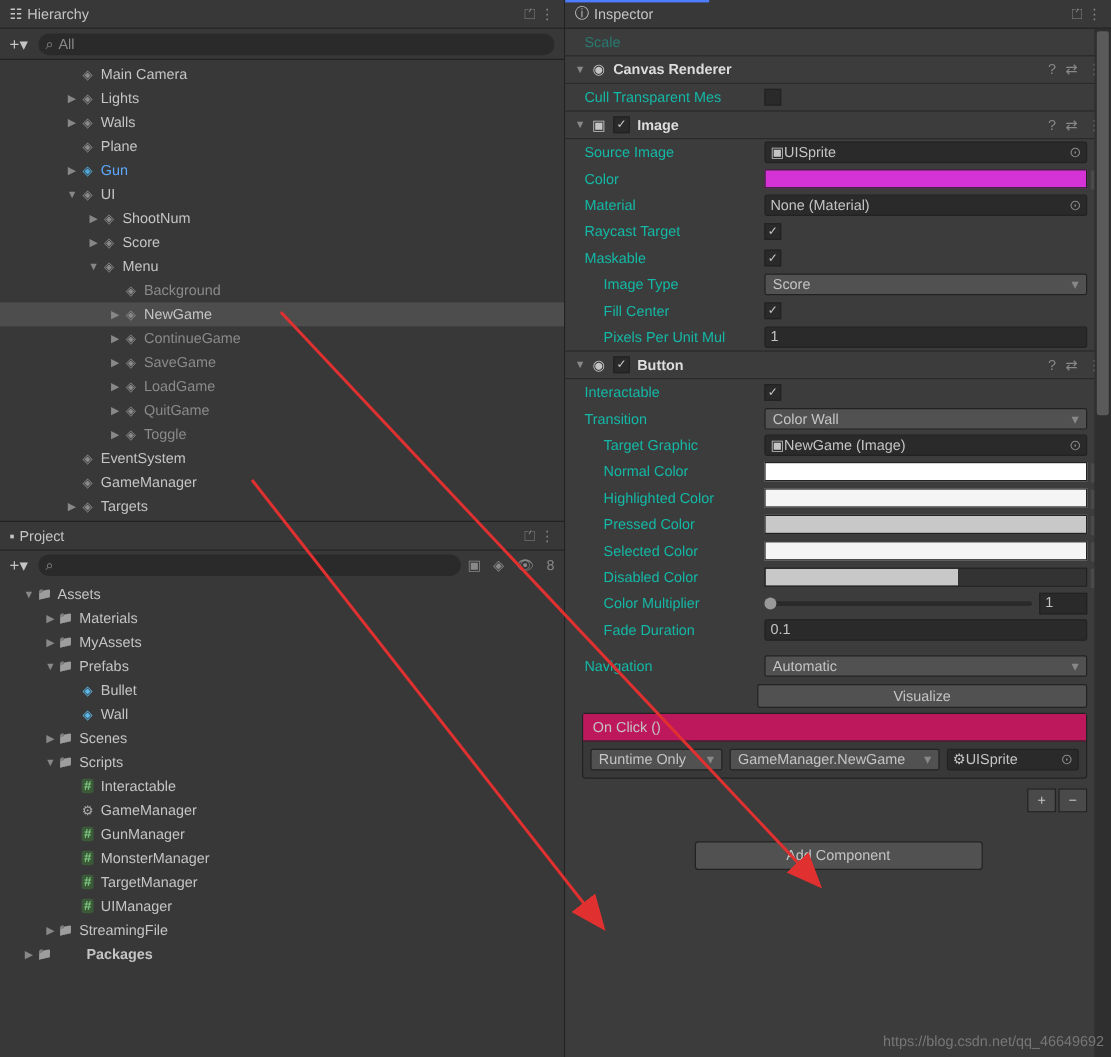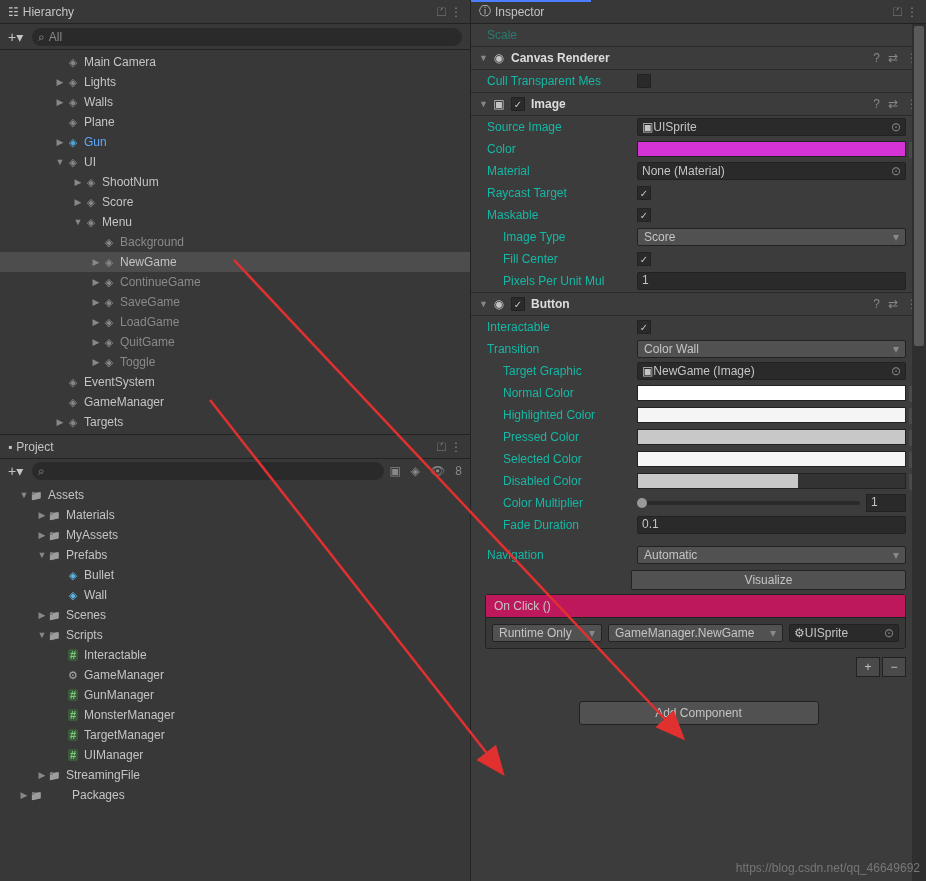--- a/index.html
+++ b/index.html
@@ -281,21 +281,21 @@
           <span>UIManager</span>
         </div>
         <div class="tree-row" style="padding-left: 36px;">
           <span class="arrow">▶</span>
           <span class="obj-icon folder-icon"></span>
           <span>StreamingFile</span>
         </div>
         <div class="tree-row" style="padding-left: 18px;">
           <span class="arrow">▶</span>
           <span class="obj-icon folder-icon"></span>
-          <span style="font-weight: normal; padding-left: 24px;">Packages</span>
+          <span style="font-weight: bold; padding-left: 24px;">Packages</span>
         </div>
       </div>
   </div>
 </div>
 
 <div class="right-col">
   <div class="panel-header">
     <span>ⓘ</span>
     <span class="title">Inspector</span>
     <span class="icon-right">

